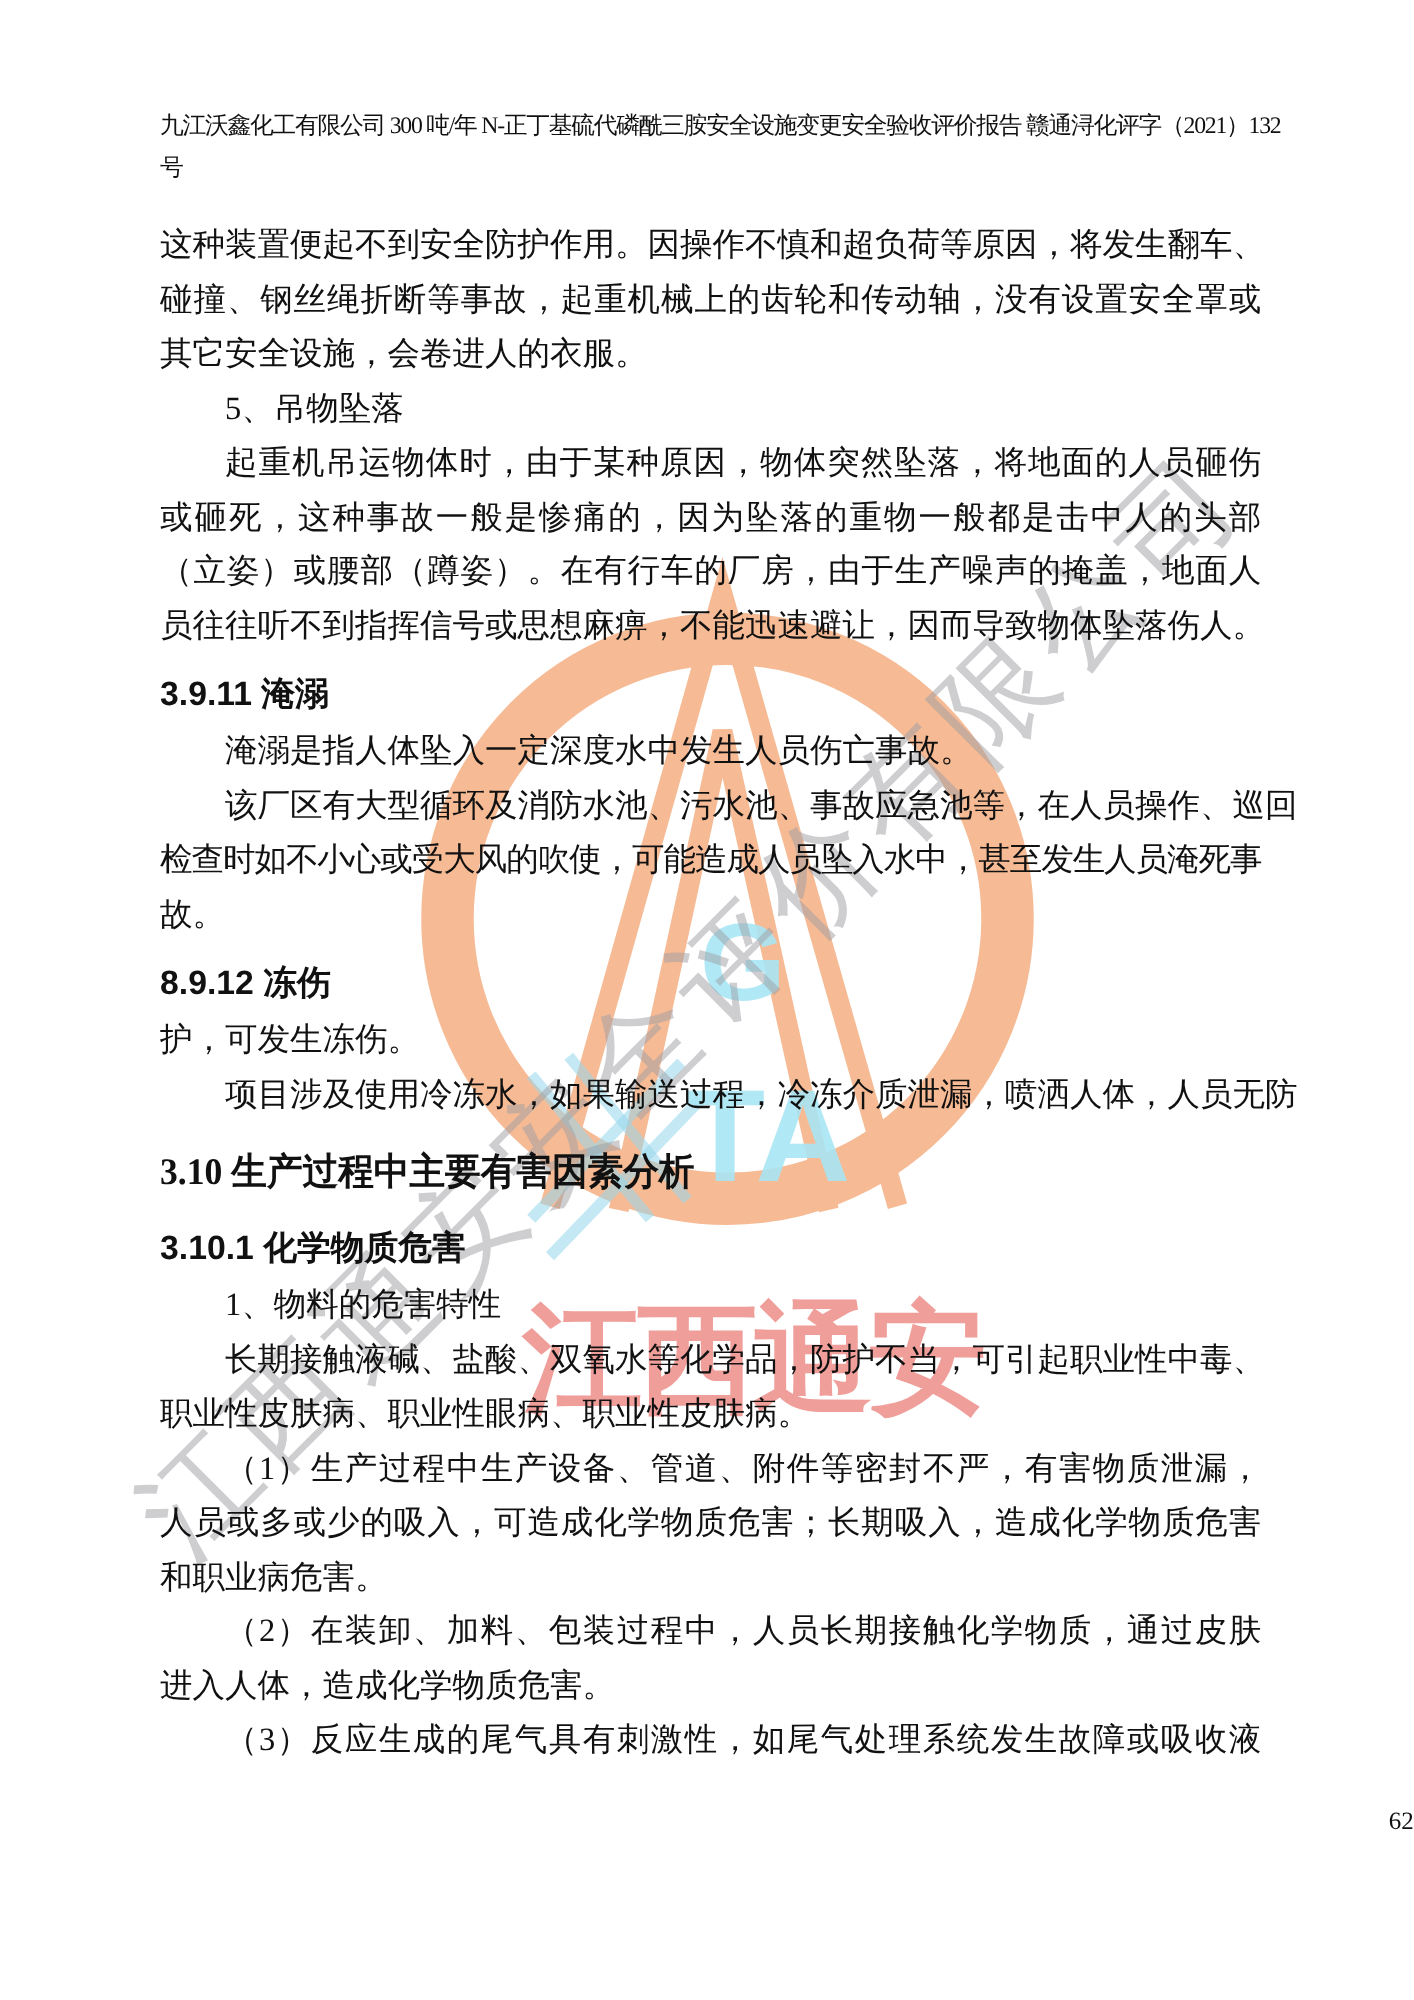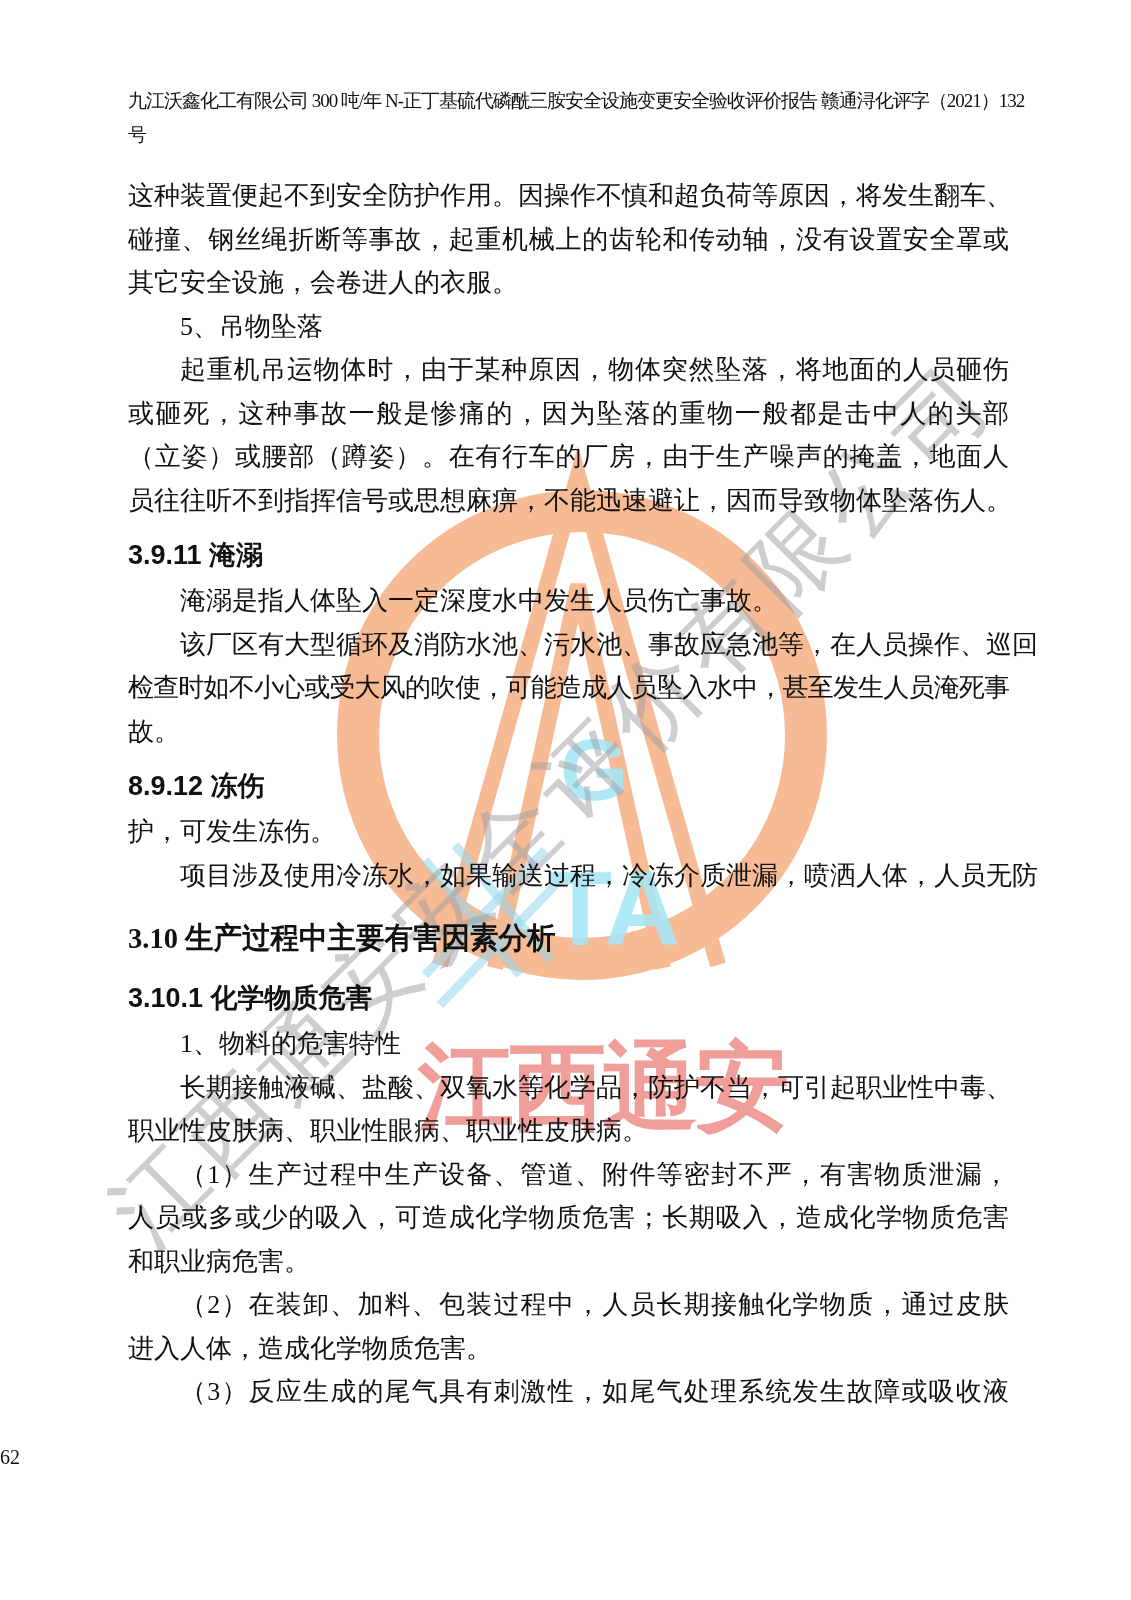--- a/index.html
+++ b/index.html
@@ -44,21 +44,21 @@
     font-weight:bold;font-size:27px;height:47px;line-height:47px;margin-top:10px;
   }
   .h2{
     font-family:"Liberation Serif","DejaVu Serif",serif;
     font-weight:bold;font-size:30px;height:54px;line-height:54px;
     margin-top:14px;margin-bottom:2px;
     transform:scaleX(0.95);transform-origin:left center;
   }
   .pagenum{
     position:absolute;left:0;top:1446px;width:1131px;z-index:2;
-    text-align:left;font-size:20px;
+    text-align:right;font-size:20px;
   }
 </style>
 </head>
 <body>
 
 <svg class="wm-svg" width="1131" height="1600" viewBox="0 0 1131 1600">
   <circle cx="582" cy="735" r="224" fill="none" stroke="#f6bb95" stroke-width="42"></circle>
   <path d="M440,965 L578,475 L718,965" fill="none" stroke="#f6bb95" stroke-width="16"></path>
   <path d="M495,968 L578,585 L663,968" fill="none" stroke="#f6bb95" stroke-width="16"></path>
   <g stroke="rgba(150,215,235,0.55)" stroke-width="9">

